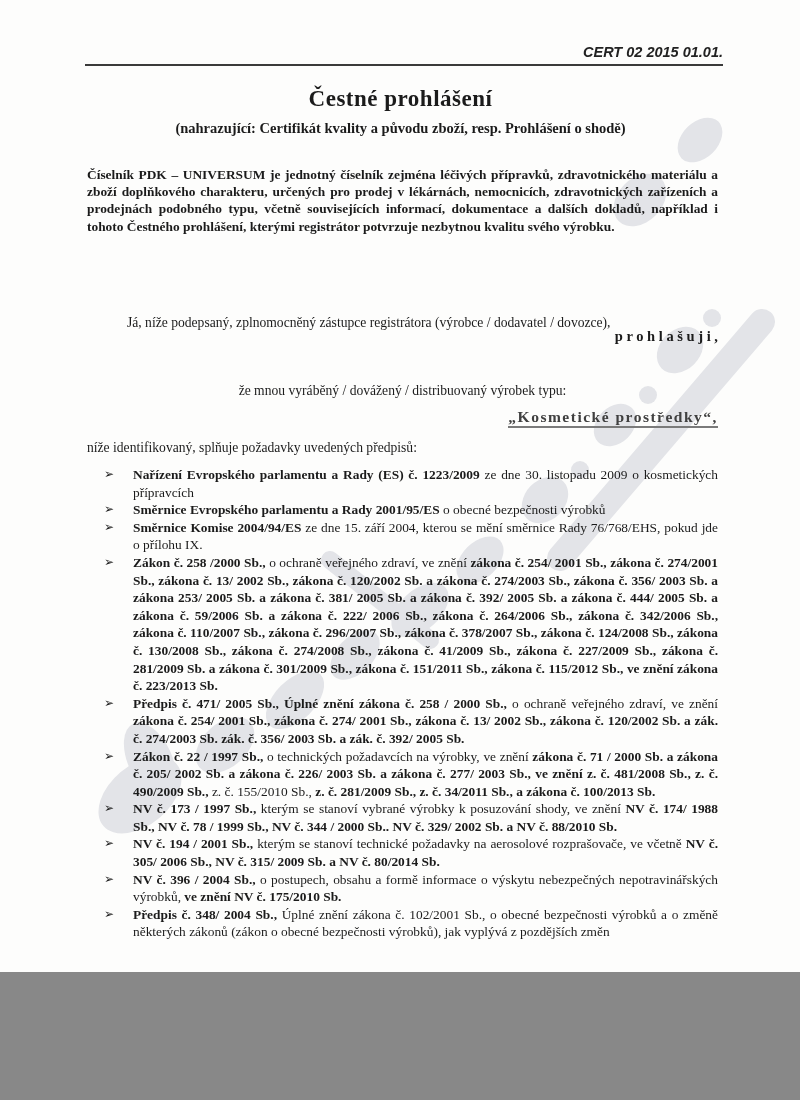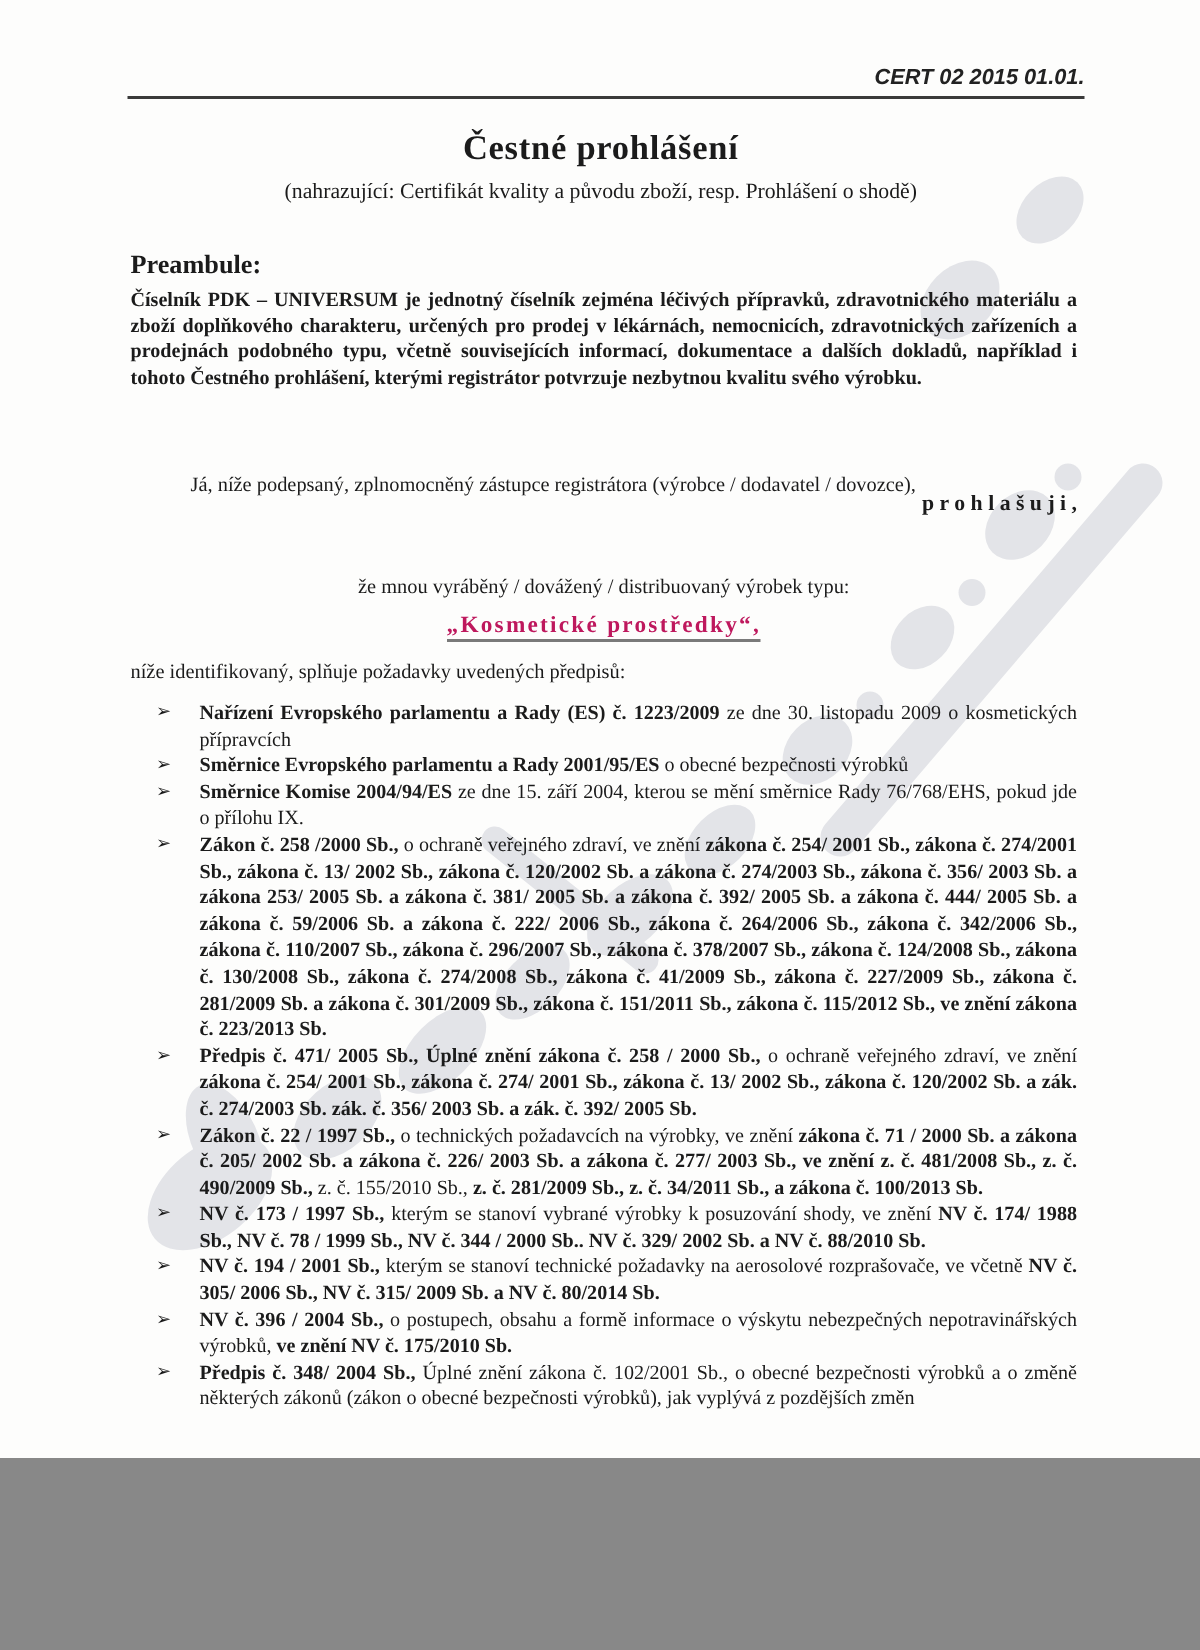--- a/index.html
+++ b/index.html
@@ -25,34 +25,34 @@
   .top-rule{
     position:absolute;top:64px;left:85px;width:638px;height:0;
     border-top:2px solid #3a3a3a;
   }
   .title{
     position:absolute;top:86px;left:85px;width:631px;
     text-align:center;font-size:23px;font-weight:700;letter-spacing:.5px;margin:0;
   }
   .subtitle{
     position:absolute;top:120px;left:85px;width:631px;
-    text-align:center;font-size:14.5px;font-weight:400;
+    text-align:center;font-size:14.5px;font-weight:700;
   }
   
   .preamble{position:absolute;top:166px;left:87px;width:631px;}
   .preamble-heading{font-size:17.5px;font-weight:700;margin:0 0 4px 0;}
   .preamble p{margin:0;font-size:13.4px;line-height:17.2px;font-weight:700;text-align:justify;}
   
   .decl{position:absolute;left:87px;width:631px;font-size:13.6px;}
   .decl-intro{top:315px;text-indent:40px;}
   .decl-verb{top:328px;text-align:right;font-weight:700;font-size:14.5px;}
   .decl-product-line{top:383px;text-align:center;}
   .decl-product-type{
-    top:408px;text-align:center;font-weight:700;font-size:15.5px;
-    letter-spacing:1.5px;color:#be185d;
+    top:408px;text-align:right;font-weight:700;font-size:15.5px;
+    letter-spacing:1.5px;color:#404040;
   }
   .decl-product-type .inner{border-bottom:2px solid #7a7a7a;padding-bottom:1px;}
   .decl-outro{top:440px;}
   
   .regulations{
     position:absolute;top:466px;left:87px;width:631px;
     list-style:none;margin:0;padding:0;
     font-size:13.4px;line-height:17.6px;
   }
   .regulations li{
@@ -107,21 +107,20 @@
 
   <div class="content">
 
     <div class="doc-code">CERT 02 2015 01.01.</div>
     <div class="top-rule"></div>
 
     <h1 class="title">Čestné prohlášení</h1>
     <div class="subtitle">(nahrazující: Certifikát kvality a původu zboží, resp. Prohlášení o shodě)</div>
 
     <div class="preamble">
-      <h2 class="preamble-heading">Preambule:</h2>
       <div id="preamble-paragraphs">
           <p>Číselník PDK – UNIVERSUM je jednotný číselník zejména léčivých přípravků, zdravotnického materiálu a zboží doplňkového charakteru, určených pro prodej v lékárnách, nemocnicích, zdravotnických zařízeních a prodejnách podobného typu, včetně souvisejících informací, dokumentace a dalších dokladů, například i tohoto Čestného prohlášení, kterými registrátor potvrzuje nezbytnou kvalitu svého výrobku.</p>
         </div>
     </div>
 
     <div class="decl decl-intro">Já, níže podepsaný, zplnomocněný zástupce registrátora (výrobce / dodavatel / dovozce),</div>
     <div class="decl decl-verb">p r o h l a š u j i ,</div>
     <div class="decl decl-product-line">že mnou vyráběný / dovážený / distribuovaný výrobek typu:</div>
     <div class="decl decl-product-type">
       <span class="inner">„Kosmetické prostředky“,</span>

